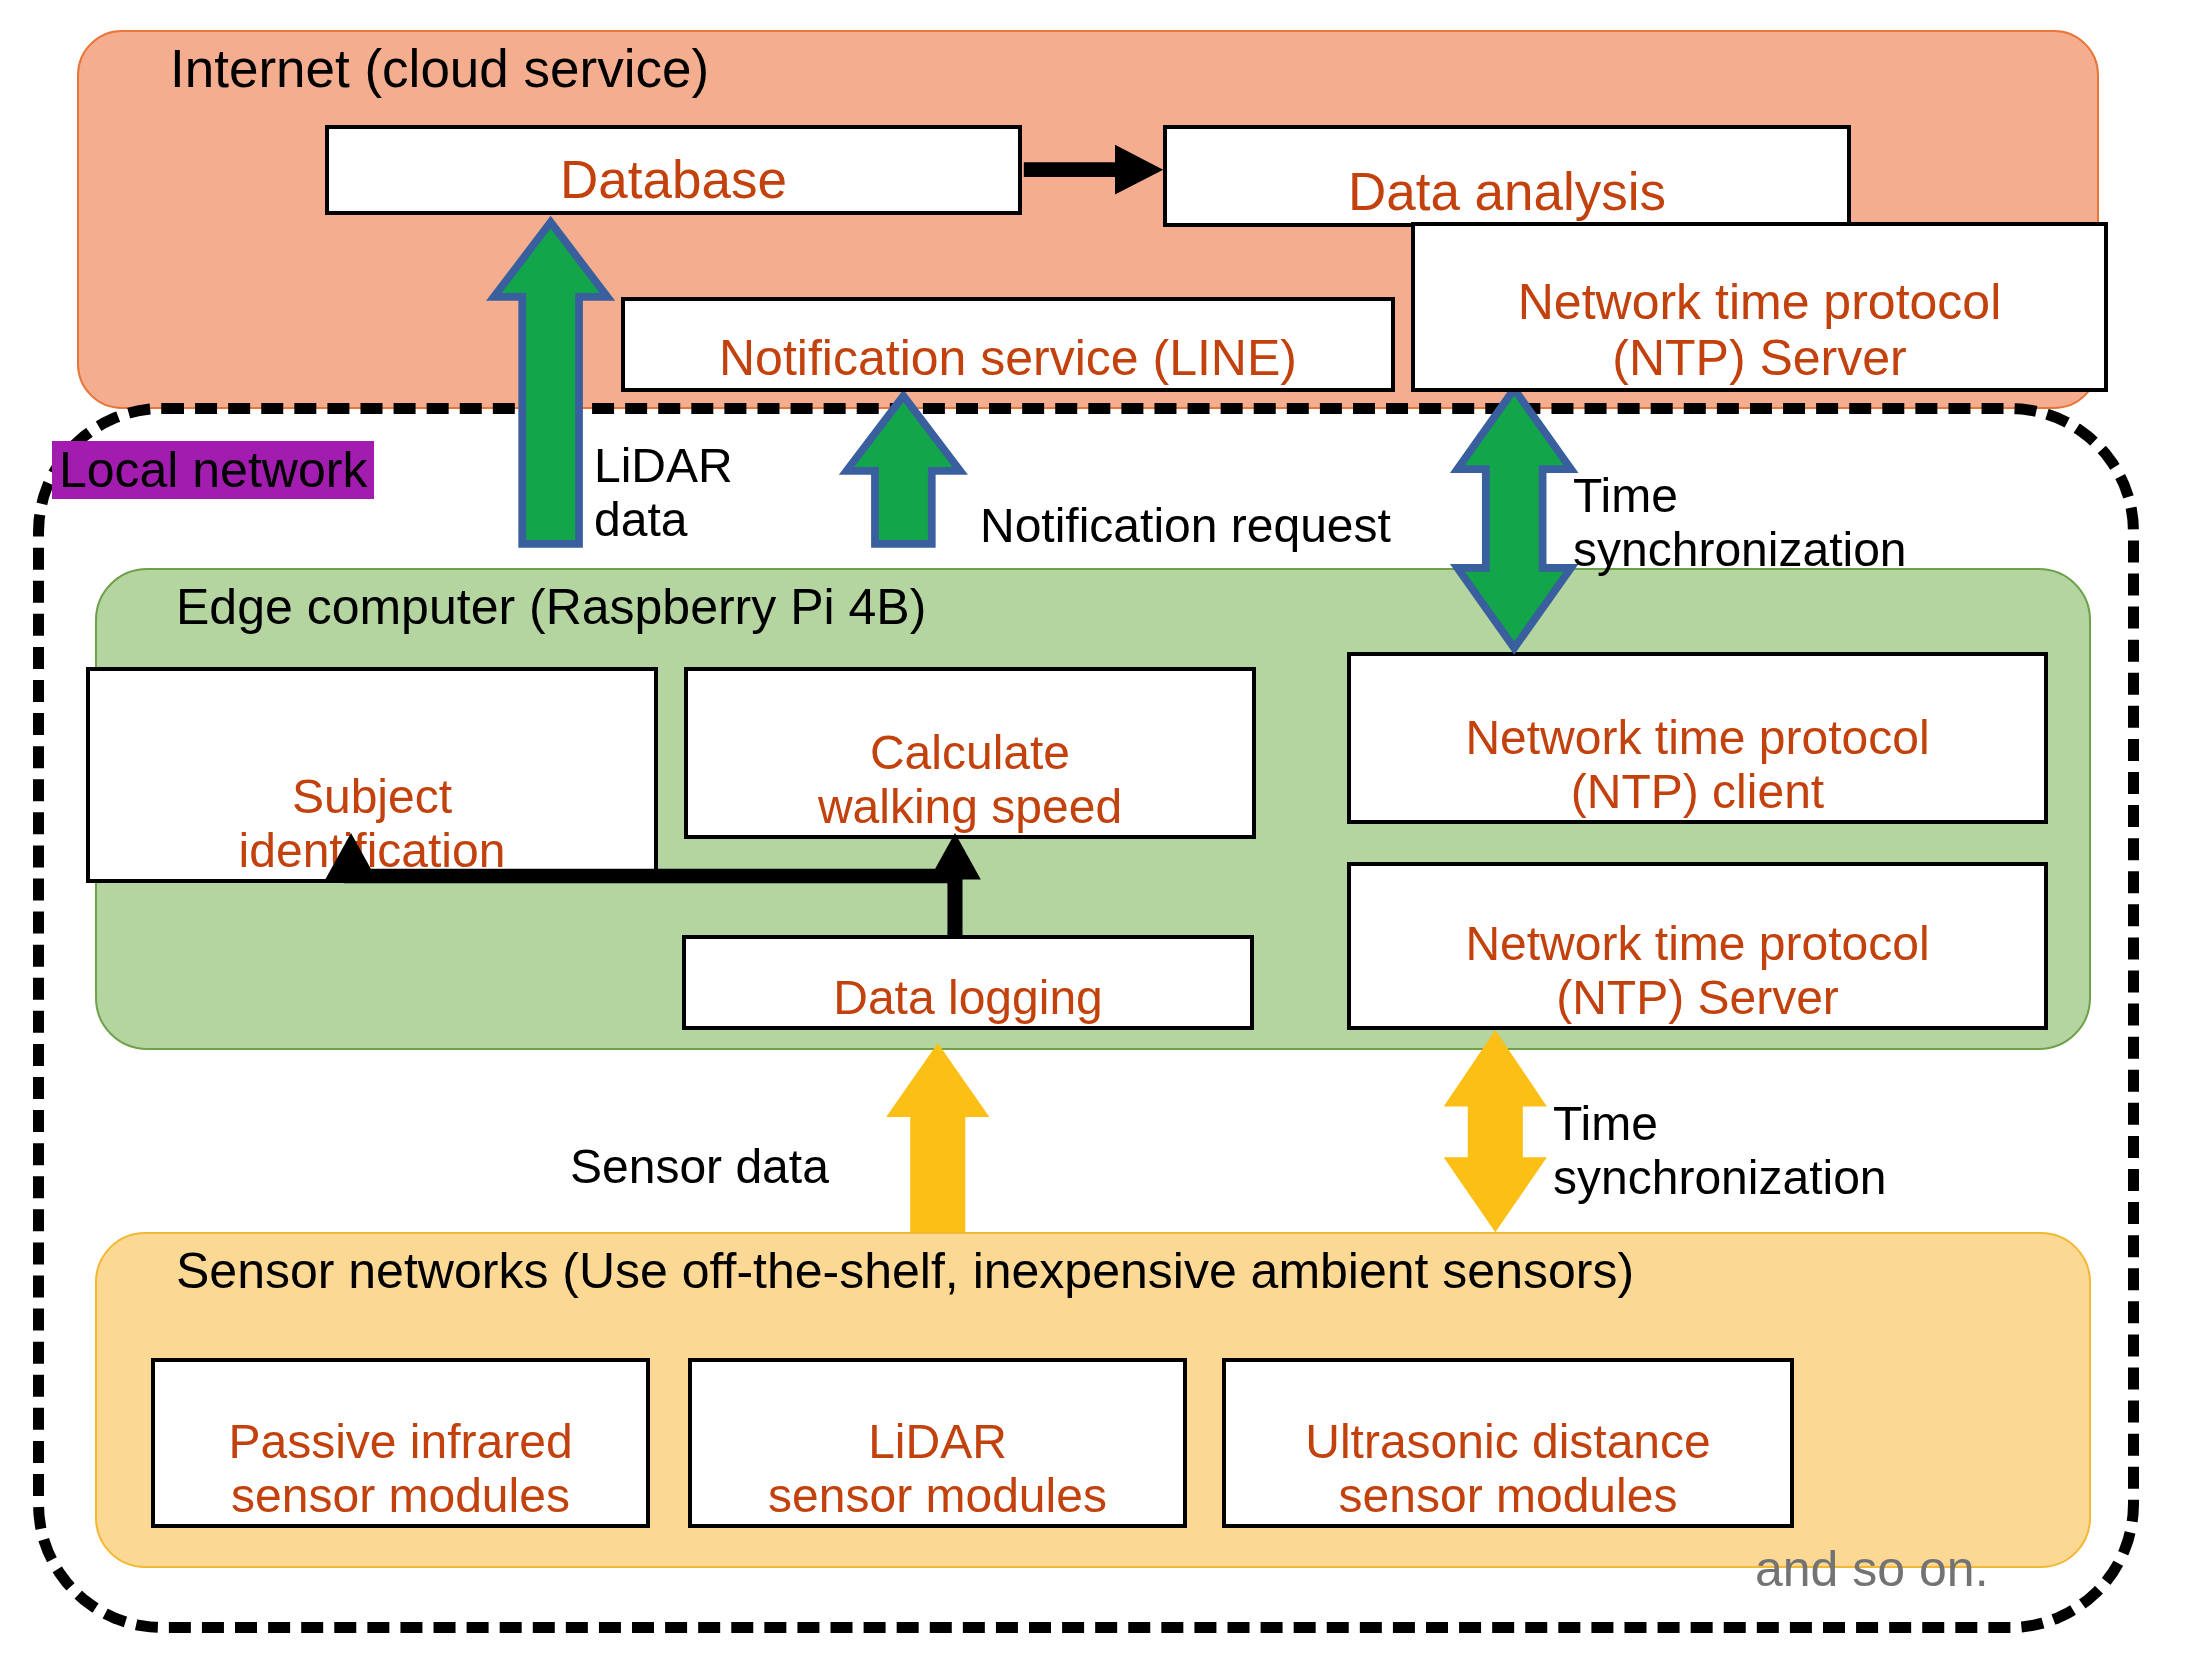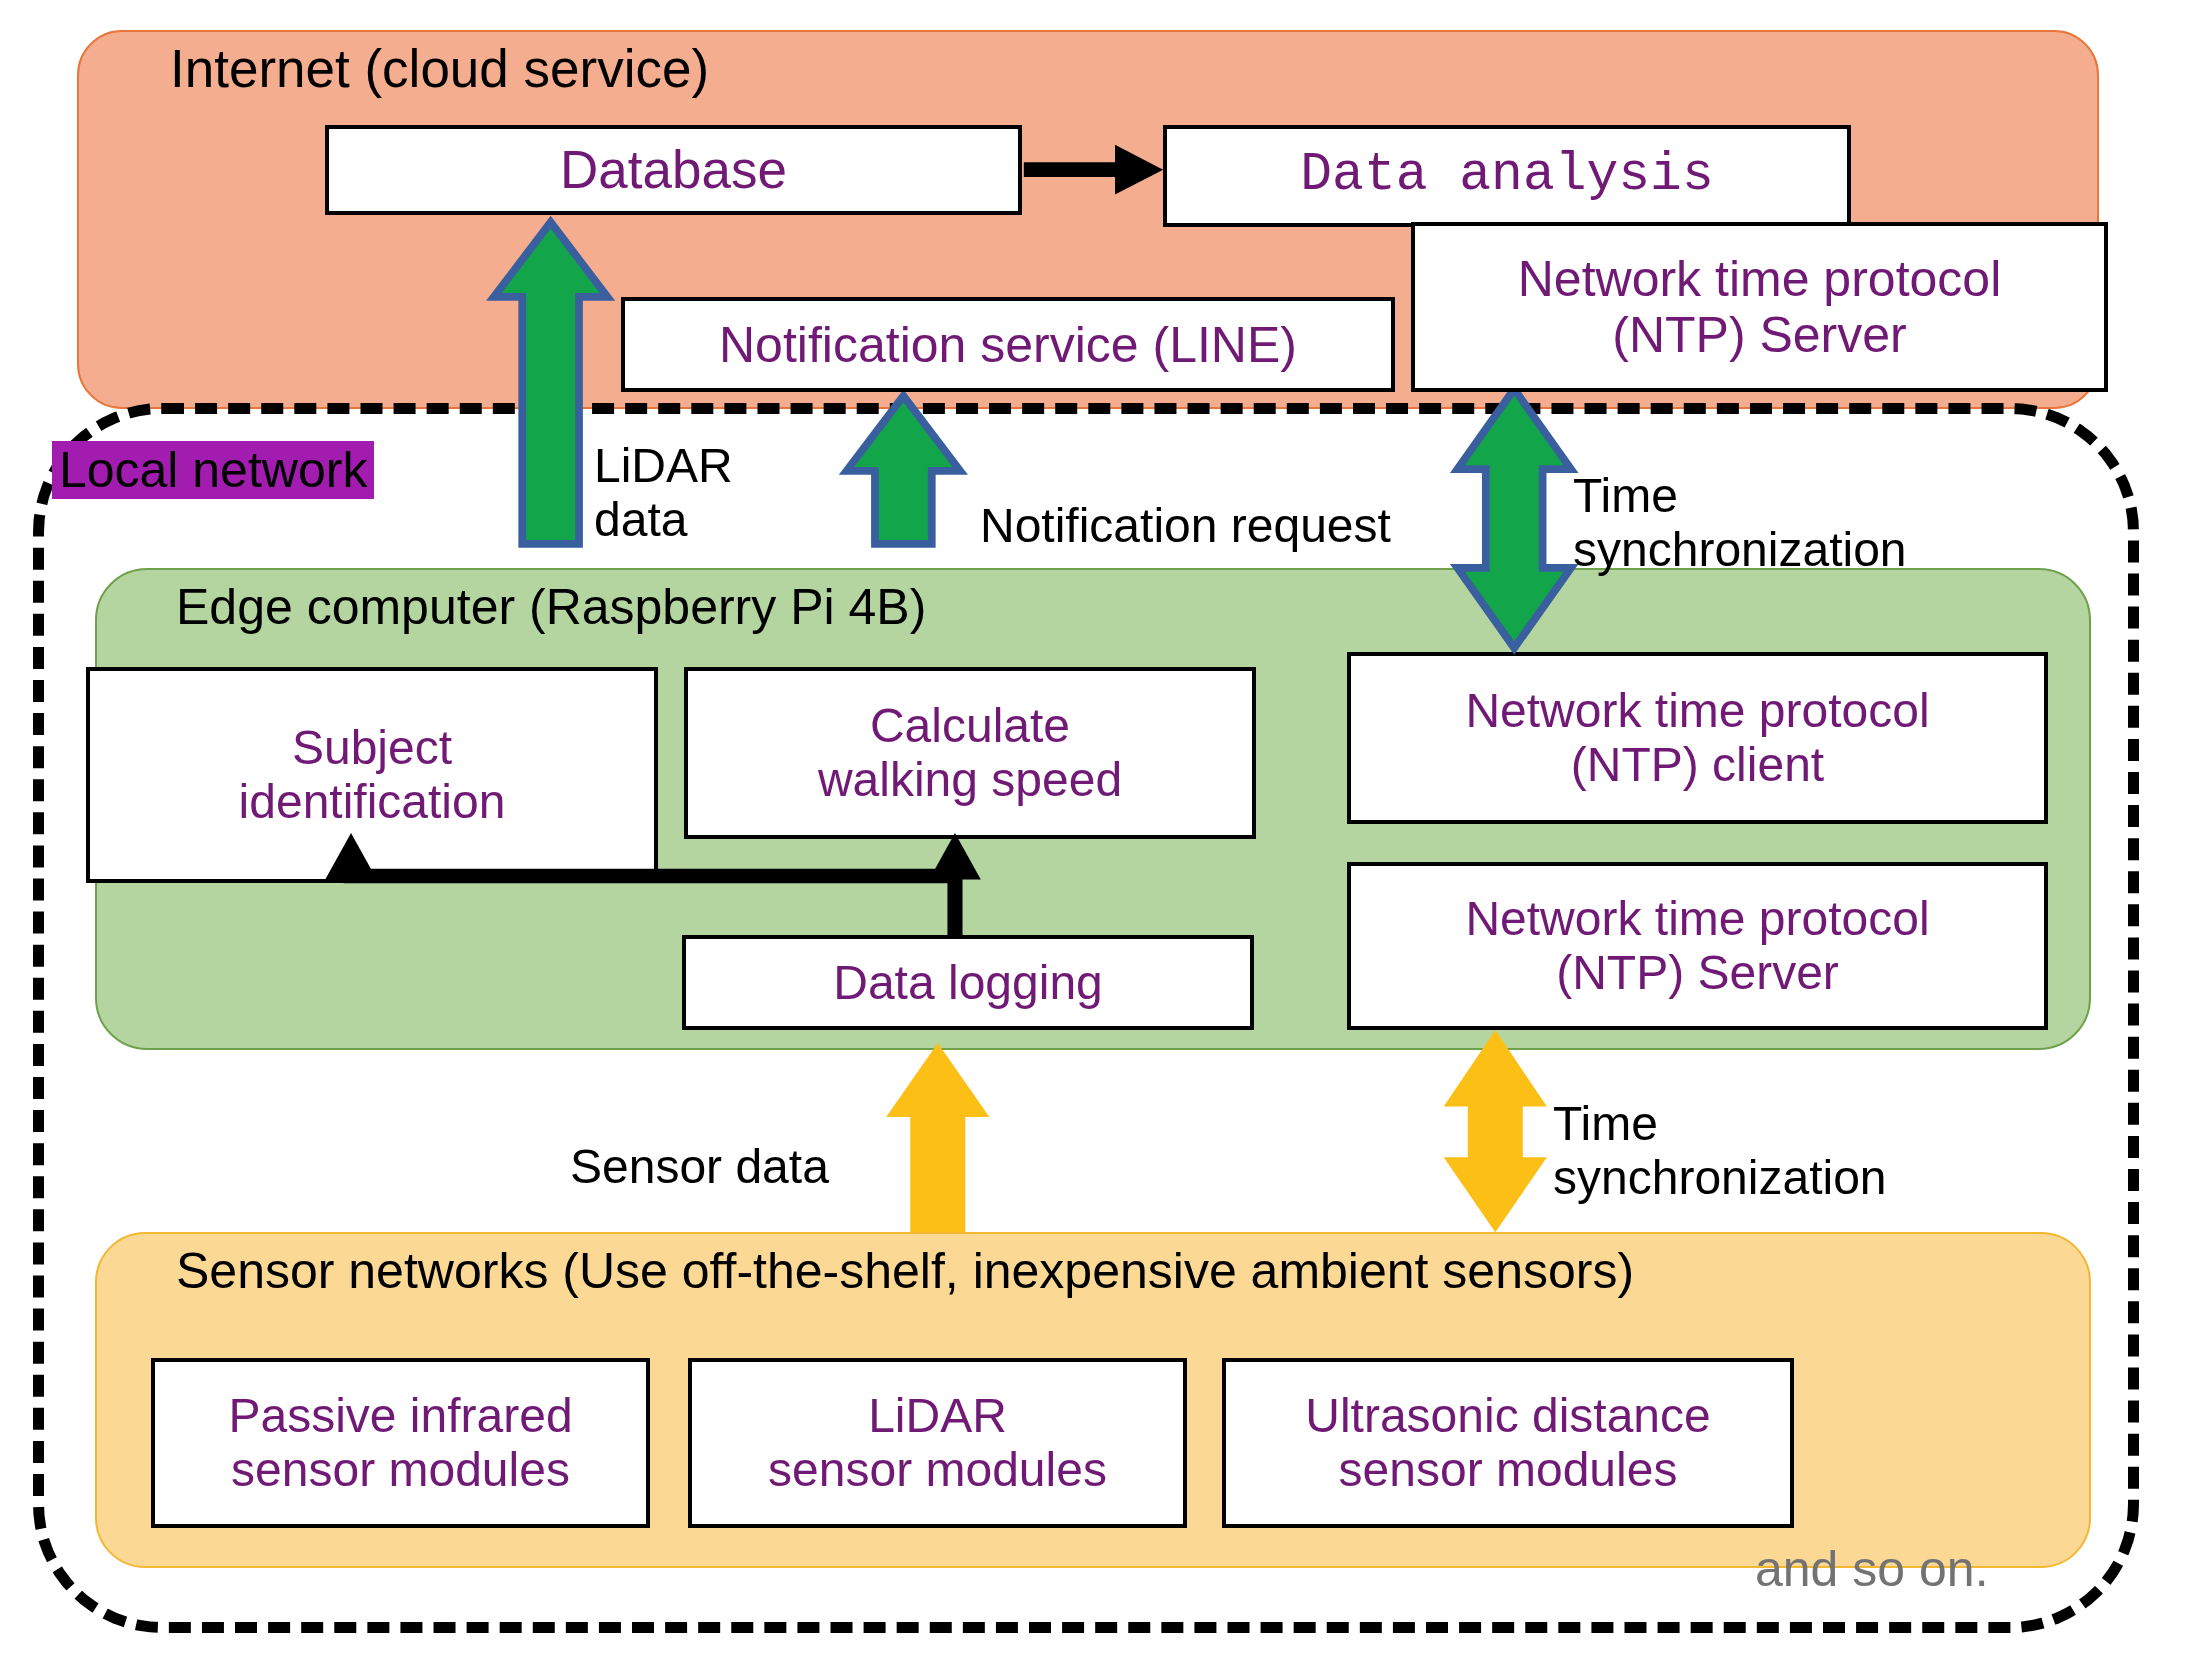--- a/index.html
+++ b/index.html
@@ -99,32 +99,32 @@
     white-space: nowrap;
   }
 
   
   .node {
     position: absolute;
     box-sizing: border-box;
     background: #ffffff;
     border: 4.3px solid #000000;
     display: flex;
-    align-items: center;
+    align-items: flex-end;
     justify-content: center;
     text-align: center;
-    color: #701a75;
+    color: #c2410c;
     line-height: 1.12;
     font-size: 48px;
     padding: 1.7px 8.6px;
   }
   .node span { display: block; }
 
   #node-database      { left: 325px;  top: 125px;  width: 697px;  height: 90px; font-size: 53px; }
-  #node-data-analysis { left: 1163px; top: 125px;  width: 688px;  height: 102px; font-size: 53px; font-family: Liberation Mono, monospace; }
+  #node-data-analysis { left: 1163px; top: 125px;  width: 688px;  height: 102px; font-size: 53px; }
   #node-ntp-server-cloud { left: 1411px; top: 222px; width: 697px; height: 170px; font-size: 50px; z-index: 6;}
   #node-notification  { left: 621px;  top: 297px;  width: 774px;  height: 95px; font-size: 50px; z-index: 6;}
 
   #node-subject-id    { left: 86px;  top: 667px;  width: 572px;  height: 216px; }
   #node-walking-speed { left: 684px;  top: 667px;  width: 572px;  height: 172px; }
   #node-ntp-client    { left: 1347px; top: 652px;  width: 701px;  height: 172px; }
   #node-ntp-server-edge { left: 1347px; top: 862px; width: 701px; height: 168px; }
   #node-data-logging  { left: 682px;  top: 935px; width: 572px;  height: 95px; }
 
   #node-pir           { left: 151px;  top: 1358px; width: 499px;  height: 170px; }

